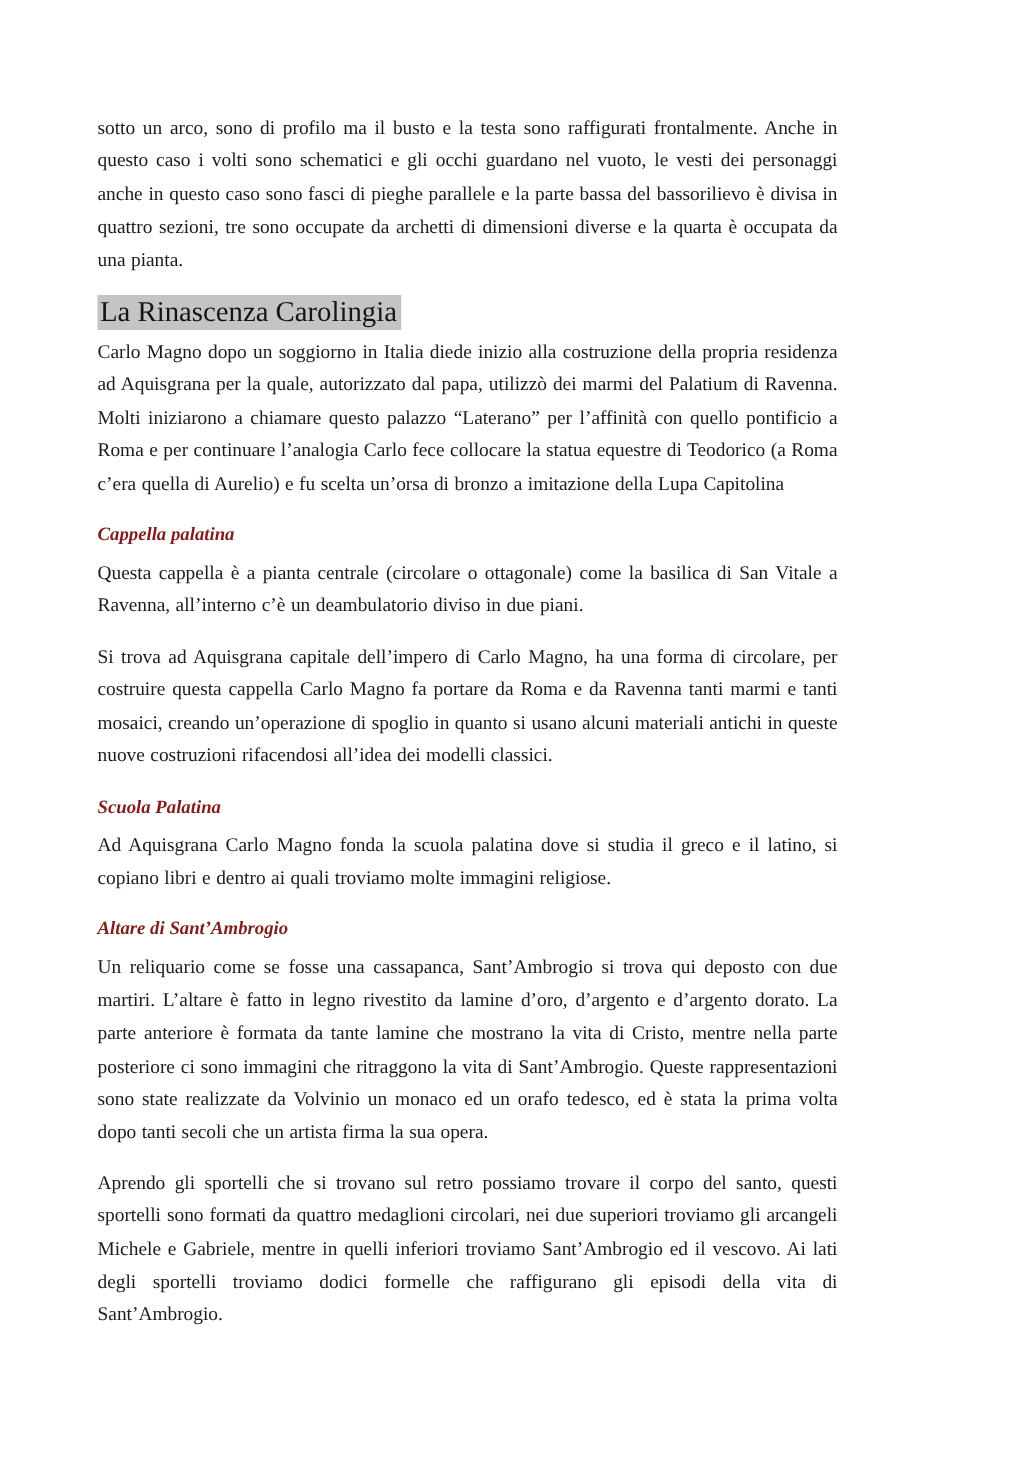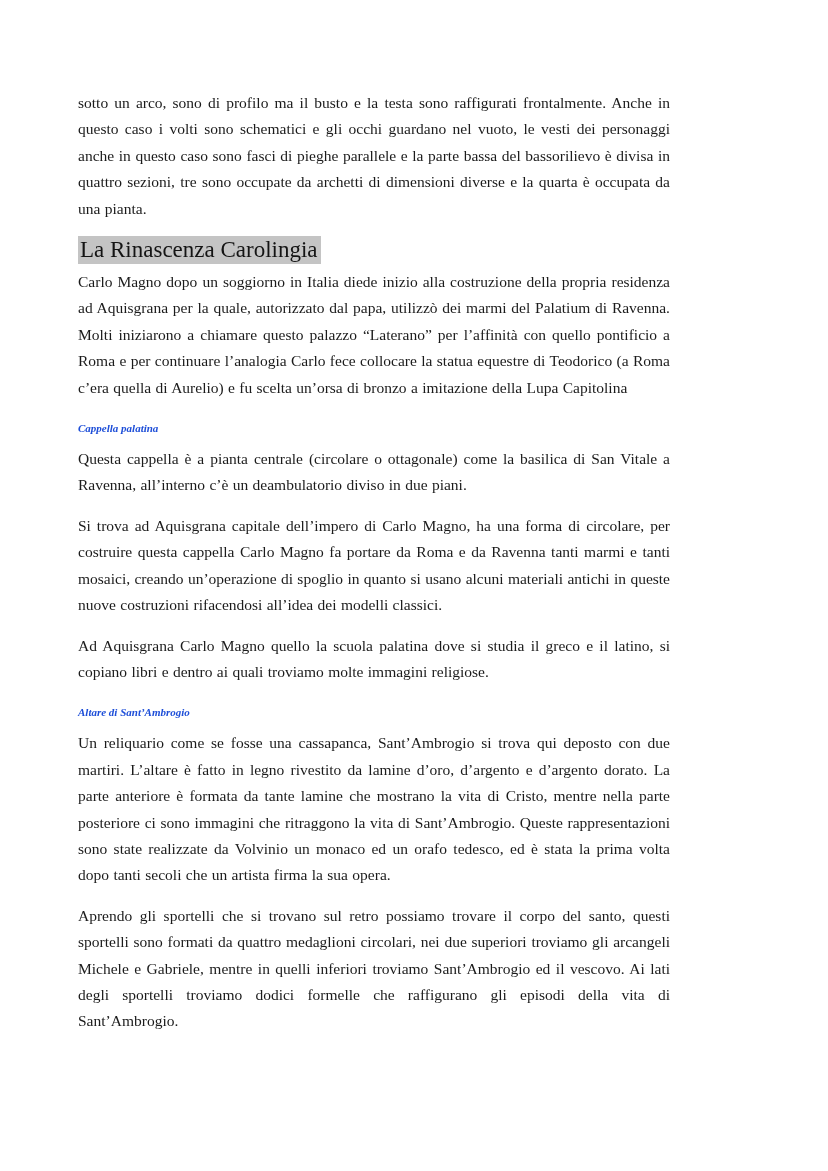--- a/index.html
+++ b/index.html
@@ -28,47 +28,48 @@
     font-size: 23px;
     font-weight: 400;
     line-height: 28px;
     margin: 10px 0 5px 0;
     color: #141414;
   }
   h1.sec-heading .hl {
     padding: 1px 3px 2px 2px;
   }
   h2.sub-heading {
-    font-size: 11px;
+    font-size: 15px;
     font-weight: 700;
     font-style: italic;
     line-height: 22px;
     margin: 16px 0 7px 0;
-    color: #1d4ed8;
+    color: #7f1d1d;
   }
 </style>
 </head>
 <body>
 
 <div class="page">
 
   <p class="body-par">sotto un arco, sono di profilo ma il busto e la testa sono raffigurati frontalmente. Anche in questo caso i volti sono schematici e gli occhi guardano nel vuoto, le vesti dei personaggi anche in questo caso sono fasci di pieghe parallele e la parte bassa del bassorilievo è divisa in quattro sezioni, tre sono occupate da archetti di dimensioni diverse e la quarta è occupata da una pianta.</p>
 
   <h1 class="sec-heading"><span class="hl" style="background-color: rgb(196, 196, 196);">La Rinascenza Carolingia</span></h1>
 
   <p class="body-par">Carlo Magno dopo un soggiorno in Italia diede inizio alla costruzione della propria residenza ad Aquisgrana per la quale, autorizzato dal papa, utilizzò dei marmi del Palatium di Ravenna. Molti iniziarono a chiamare questo palazzo “Laterano” per l’affinità con quello pontificio a Roma e per continuare l’analogia Carlo fece collocare la statua equestre di Teodorico (a Roma c’era quella di Aurelio) e fu scelta un’orsa di bronzo a imitazione della Lupa Capitolina</p>
 
   <h2 class="sub-heading">Cappella palatina</h2>
 
   <p class="body-par">Questa cappella è a pianta centrale (circolare o ottagonale) come la basilica di San Vitale a Ravenna, all’interno c’è un deambulatorio diviso in due piani.</p>
 
   <p class="body-par">Si trova ad Aquisgrana capitale dell’impero di Carlo Magno, ha una forma di circolare, per costruire questa cappella Carlo Magno fa portare da Roma e da Ravenna tanti marmi e tanti mosaici, creando un’operazione di spoglio in quanto si usano alcuni materiali antichi in queste nuove costruzioni rifacendosi all’idea dei modelli classici.</p>
 
+  <h2 class="sub-heading">Scuola Palatina</h2>
 
-  <p class="body-par">Ad Aquisgrana Carlo Magno quello la scuola palatina dove si studia il greco e il latino, si copiano libri e dentro ai quali troviamo molte immagini religiose.</p>
+  <p class="body-par">Ad Aquisgrana Carlo Magno fonda la scuola palatina dove si studia il greco e il latino, si copiano libri e dentro ai quali troviamo molte immagini religiose.</p>
 
   <h2 class="sub-heading">Altare di Sant’Ambrogio</h2>
 
   <p class="body-par">Un reliquario come se fosse una cassapanca, Sant’Ambrogio si trova qui deposto con due martiri. L’altare è fatto in legno rivestito da lamine d’oro, d’argento e d’argento dorato. La parte anteriore è formata da tante lamine che mostrano la vita di Cristo, mentre nella parte posteriore ci sono immagini che ritraggono la vita di Sant’Ambrogio. Queste rappresentazioni sono state realizzate da Volvinio un monaco ed un orafo tedesco, ed è stata la prima volta dopo tanti secoli che un artista firma la sua opera.</p>
 
   <p class="body-par">Aprendo gli sportelli che si trovano sul retro possiamo trovare il corpo del santo, questi sportelli sono formati da quattro medaglioni circolari, nei due superiori troviamo gli arcangeli Michele e Gabriele, mentre in quelli inferiori troviamo Sant’Ambrogio ed il vescovo. Ai lati degli sportelli troviamo dodici formelle che raffigurano gli episodi della vita di Sant’Ambrogio.</p>
 
 </div>
 
 </body></html>

